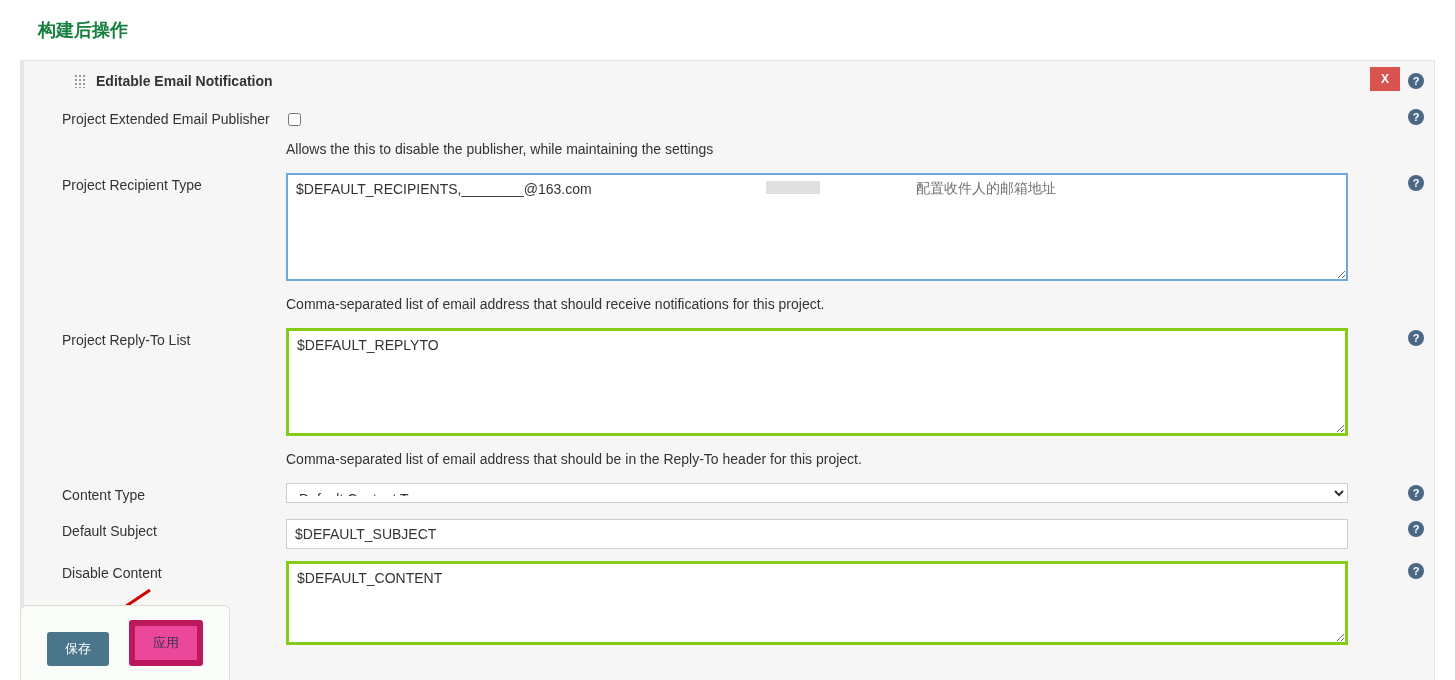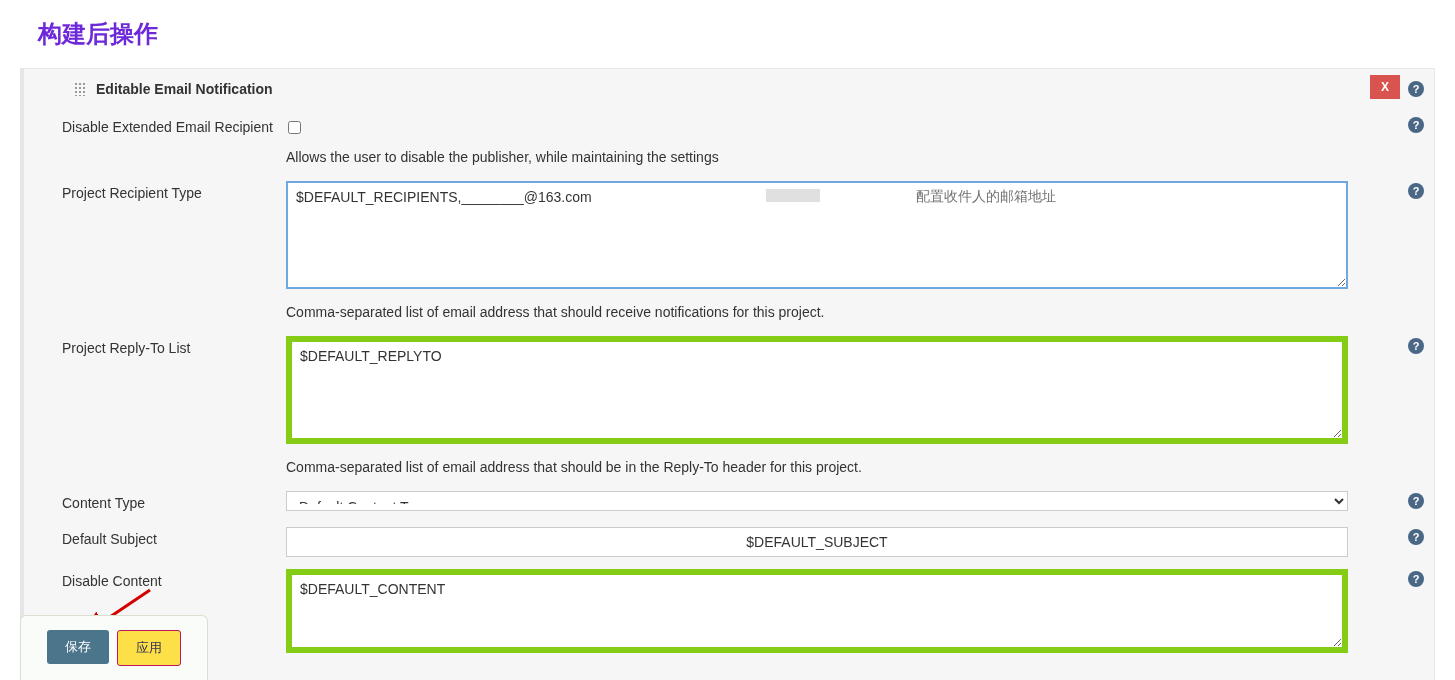--- a/index.html
+++ b/index.html
@@ -4,24 +4,24 @@
   <style>
     * { box-sizing: border-box; margin: 0; padding: 0; }
     body {
       font-family: "Helvetica Neue", Helvetica, Arial, sans-serif;
       font-size: 14px;
       color: #333;
       background: #fff;
       width: 1455px;
     }
     .page-title {
-      font-size: 24px;
+      font-size: 18px;
       font-weight: bold;
       padding: 18px 4px 18px 38px;
-      color: #6d28d9;
+      color: #15803d;
     }
     .main-container {
       margin: 0 20px;
       border: 1px solid #e6e6e6;
       background: #f6f6f6;
       position: relative;
       padding: 0 0 30px 0;
       border-left: 4px solid #e6e6e6;
     }
     .close-btn {
@@ -86,21 +86,21 @@
       font-weight: bold;
       text-align: center;
       line-height: 16px;
       cursor: pointer;
     }
     .help-icon.section-help {
       top: 12px;
     }
     textarea {
       width: 100%;
-      border: 6px solid #84cc16;
+      border: 3px solid #84cc16;
       padding: 6px 8px;
       font-family: inherit;
       font-size: 14px;
       color: #333;
       resize: both;
       background: #fff;
     }
     textarea.recipient-area {
       border: 2px solid #6ea8dc;
       height: 108px;
@@ -112,21 +112,20 @@
       height: 84px;
     }
     input[type="text"] {
       width: 100%;
       border: 1px solid #ccc;
       padding: 6px 8px;
       font-family: inherit;
       font-size: 14px;
       color: #333;
       background: #fff;
-      text-align: center;
     }
     select {
       width: 100%;
       border: 1px solid #ccc;
       padding: 6px 8px;
       font-family: inherit;
       font-size: 14px;
       color: #333;
       background: #fff;
       height: 20px;
@@ -158,43 +157,43 @@
       pointer-events: none;
     }
     .recipient-wrapper {
       position: relative;
     }
     .footer-bar {
       position: fixed;
       bottom: 0;
       left: 20px;
       display: flex;
-      align-items: flex-start;
-      gap: 8px;
+      align-items: flex-end;
+      gap: 20px;
       padding: 14px 26px;
       background: #fafcf9;
       border: 1px solid #d9e0d0;
       border-bottom: none;
       border-radius: 6px 6px 0 0;
     }
     .btn {
       padding: 8px 18px;
       font-size: 13px;
       border-radius: 3px;
       cursor: pointer;
       border: none;
     }
     .btn-save {
       background: #4b758b;
       color: #fff;
     }
     .btn-apply {
-      background: #fde047;
+      background: #ec4899;
       color: #335;
-      border: 1px solid #be185d;
+      border: 6px solid #be185d;
     }
     .arrow-svg {
       position: fixed;
       bottom: 25px;
       left: 80px;
       pointer-events: none;
     }
   </style>
 </head>
 <body>
@@ -204,27 +203,27 @@
 <div class="main-container">
   <div class="close-btn">X</div>
   <div class="help-icon section-help">?</div>
 
   <div class="section-header">
     <div class="drag-handle"></div>
     <div class="section-title">Editable Email Notification</div>
   </div>
 
   <div class="form-row">
-    <div class="form-label">Disable Extended Email Recipient</div>
+    <div class="form-label">Project Extended Email Publisher</div>
     <div class="form-field">
       <input type="checkbox" style="">
     </div>
     <div class="help-icon">?</div>
   </div>
-  <div class="help-text">Allows the user to disable the publisher, while maintaining the settings</div>
+  <div class="help-text">Allows the this to disable the publisher, while maintaining the settings</div>
 
   <div class="form-row">
     <div class="form-label">Project Recipient Type</div>
     <div class="form-field recipient-wrapper">
       <textarea class="recipient-area" style="">$DEFAULT_RECIPIENTS,________@163.com</textarea>
       <div class="annotation-redact"></div>
       <div class="annotation">配置收件人的邮箱地址</div>
     </div>
     <div class="help-icon">?</div>
   </div>

